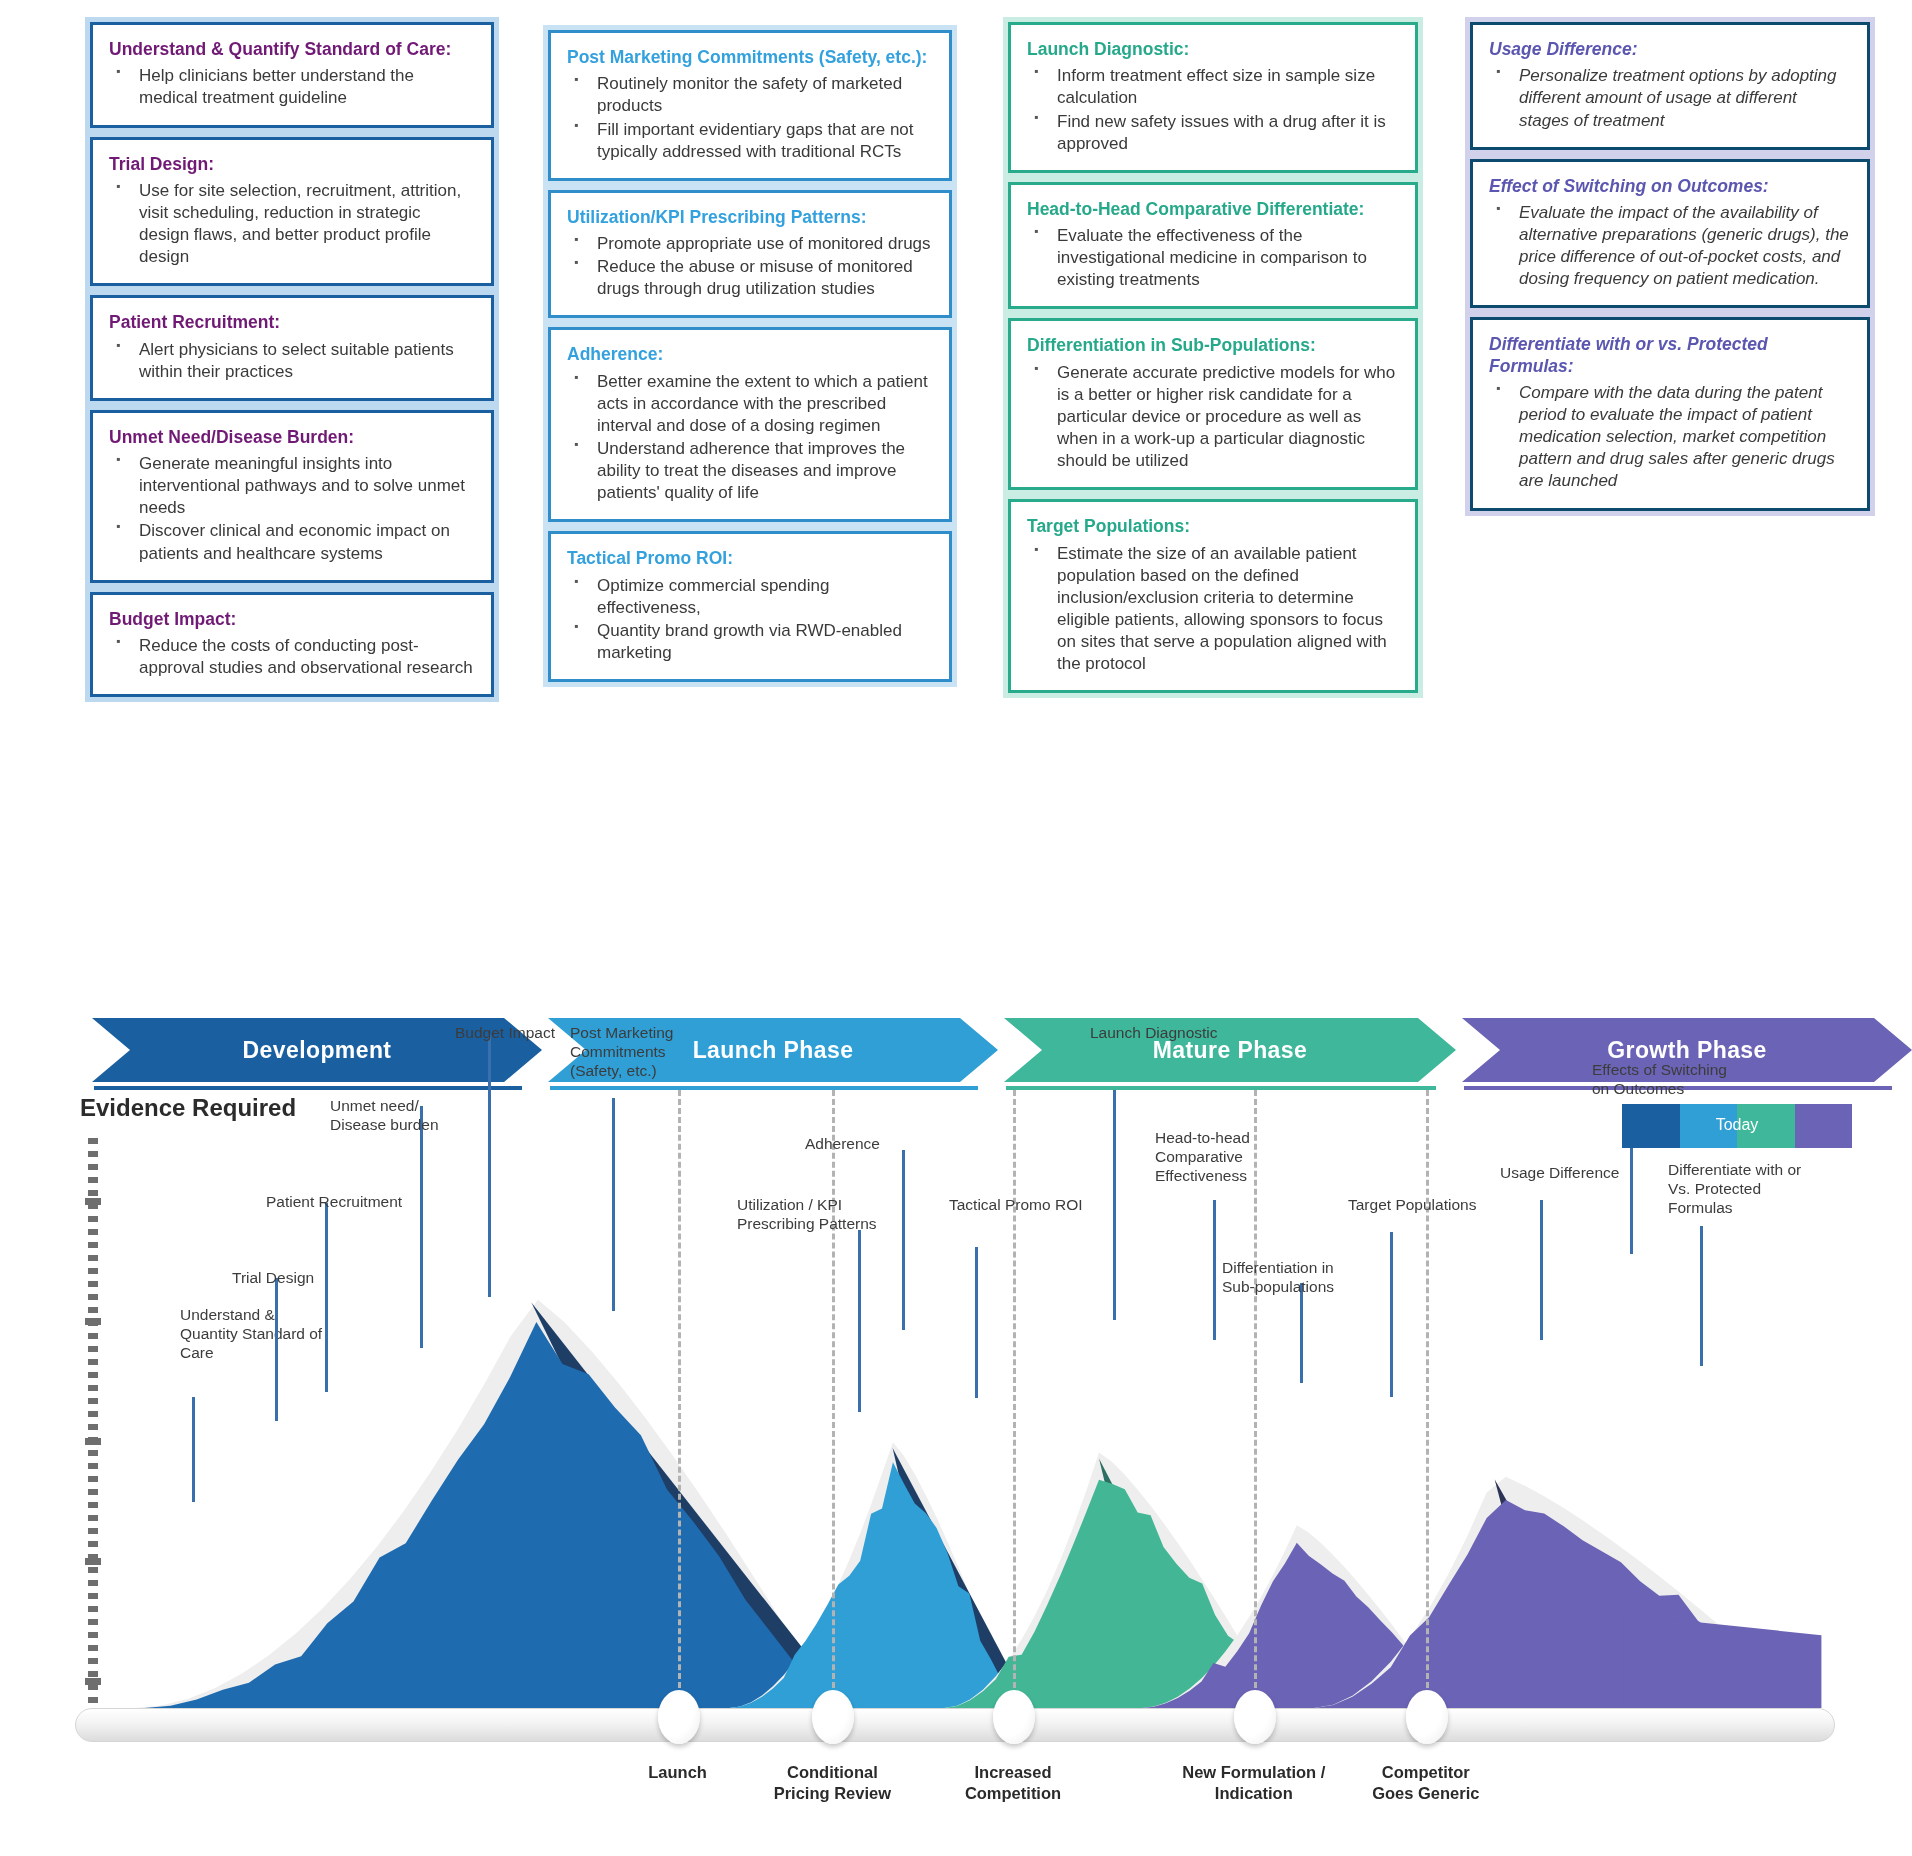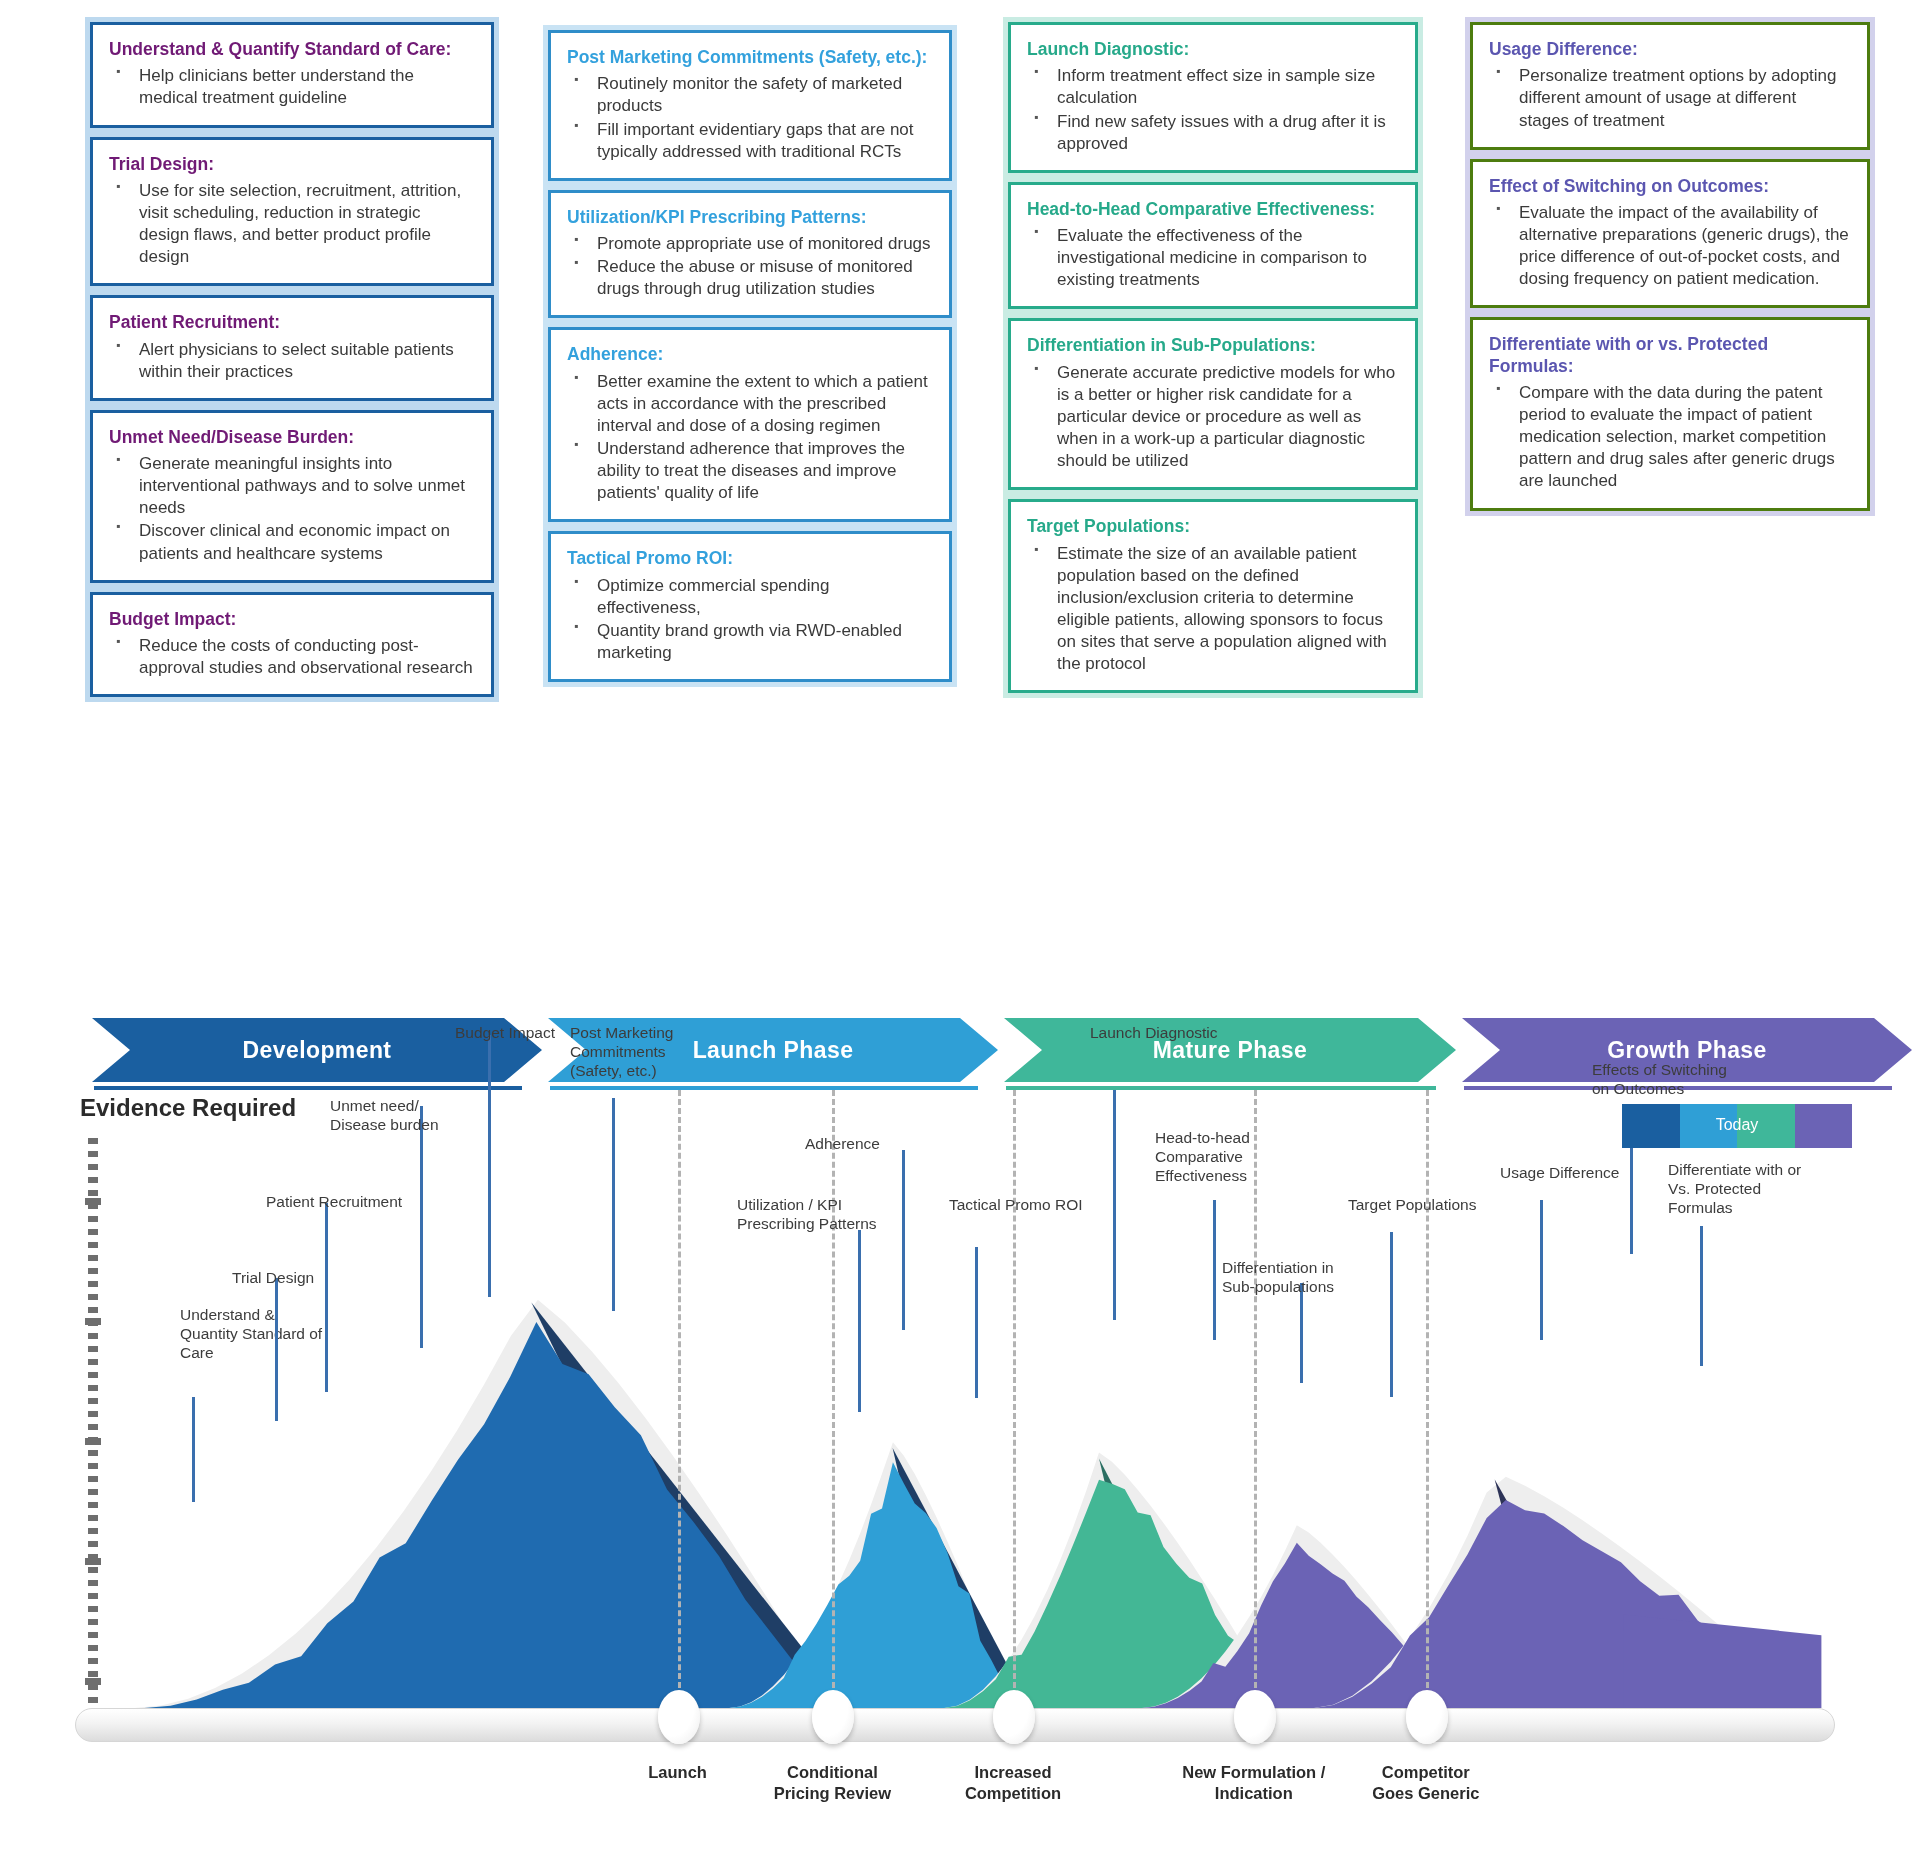--- a/index.html
+++ b/index.html
@@ -22,21 +22,21 @@
   }
   .card {
     background:#ffffff;
     padding:14px 16px 14px 16px;
     position:relative;
   }
   
   .card.dev   { border:3px solid #1a5fa0; outline:5px solid #bdd9ef; outline-offset:0px; }
   .card.launch{ border:3px solid #2f8dc9; outline:5px solid #c9e3f4; outline-offset:0px; }
   .card.mature{ border:3px solid #27ab8b; outline:5px solid #c9ece3; outline-offset:0px; }
-  .card.growth{ border:3px solid #4d7c0f; outline:5px solid #d2d1ec; outline-offset:0px; }
+  .card.growth{ border:3px solid #0c4a6e; outline:5px solid #d2d1ec; outline-offset:0px;font-style:italic; }
 
   .card-title { font-weight:bold; font-size:17.5px; line-height:1.22; margin-bottom:5px; }
   .dev    .card-title { color:#701a75; }
   .launch .card-title { color:#33a1dd; }
   .mature .card-title { color:#26a98a; }
   .growth .card-title { color:#5b56b0; }
 
   ul.bullets { margin:0; padding:0; list-style:none; }
   ul.bullets li {
     position:relative;
@@ -181,21 +181,21 @@
     </div>
     <div class="column" style="left: 1008px; width: 410px;">
       <div class="card mature">
         <div class="card-title">Launch Diagnostic:</div>
         <ul class="bullets">
           <li>Inform treatment effect size in sample size calculation</li>
           <li>Find new safety issues with a drug after it is approved</li>
         </ul>
       </div>
       <div class="card mature">
-        <div class="card-title">Head-to-Head Comparative Effectiveness:</div>
+        <div class="card-title">Head-to-Head Comparative Differentiate:</div>
         <ul class="bullets">
           <li>Evaluate the effectiveness of the investigational medicine in comparison to existing treatments</li>
         </ul>
       </div>
       <div class="card mature">
         <div class="card-title">Differentiation in Sub-Populations:</div>
         <ul class="bullets">
           <li>Generate accurate predictive models for who is a better or higher risk candidate for a particular device or procedure as well as when in a work-up a particular diagnostic should be utilized</li>
         </ul>
       </div>

